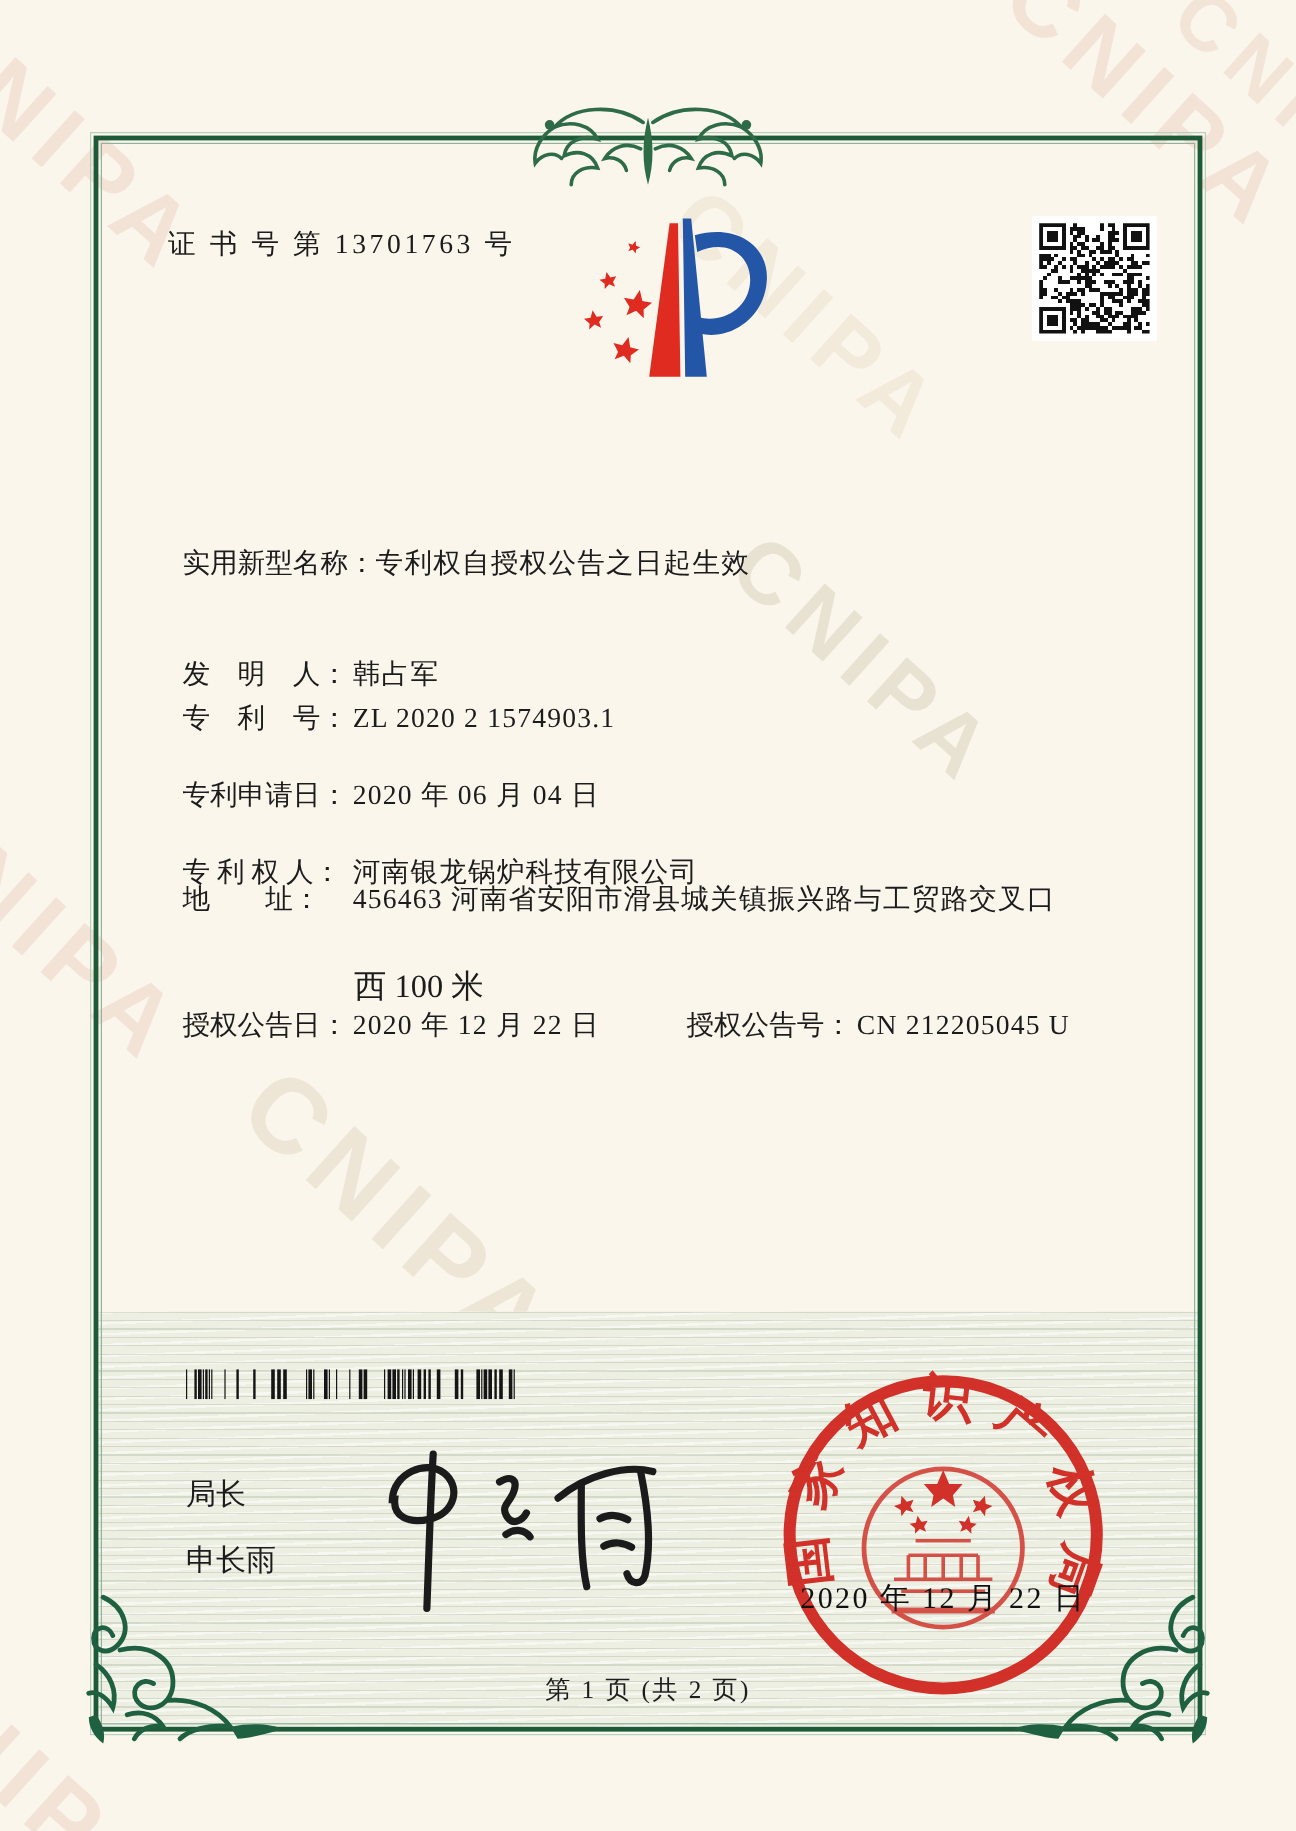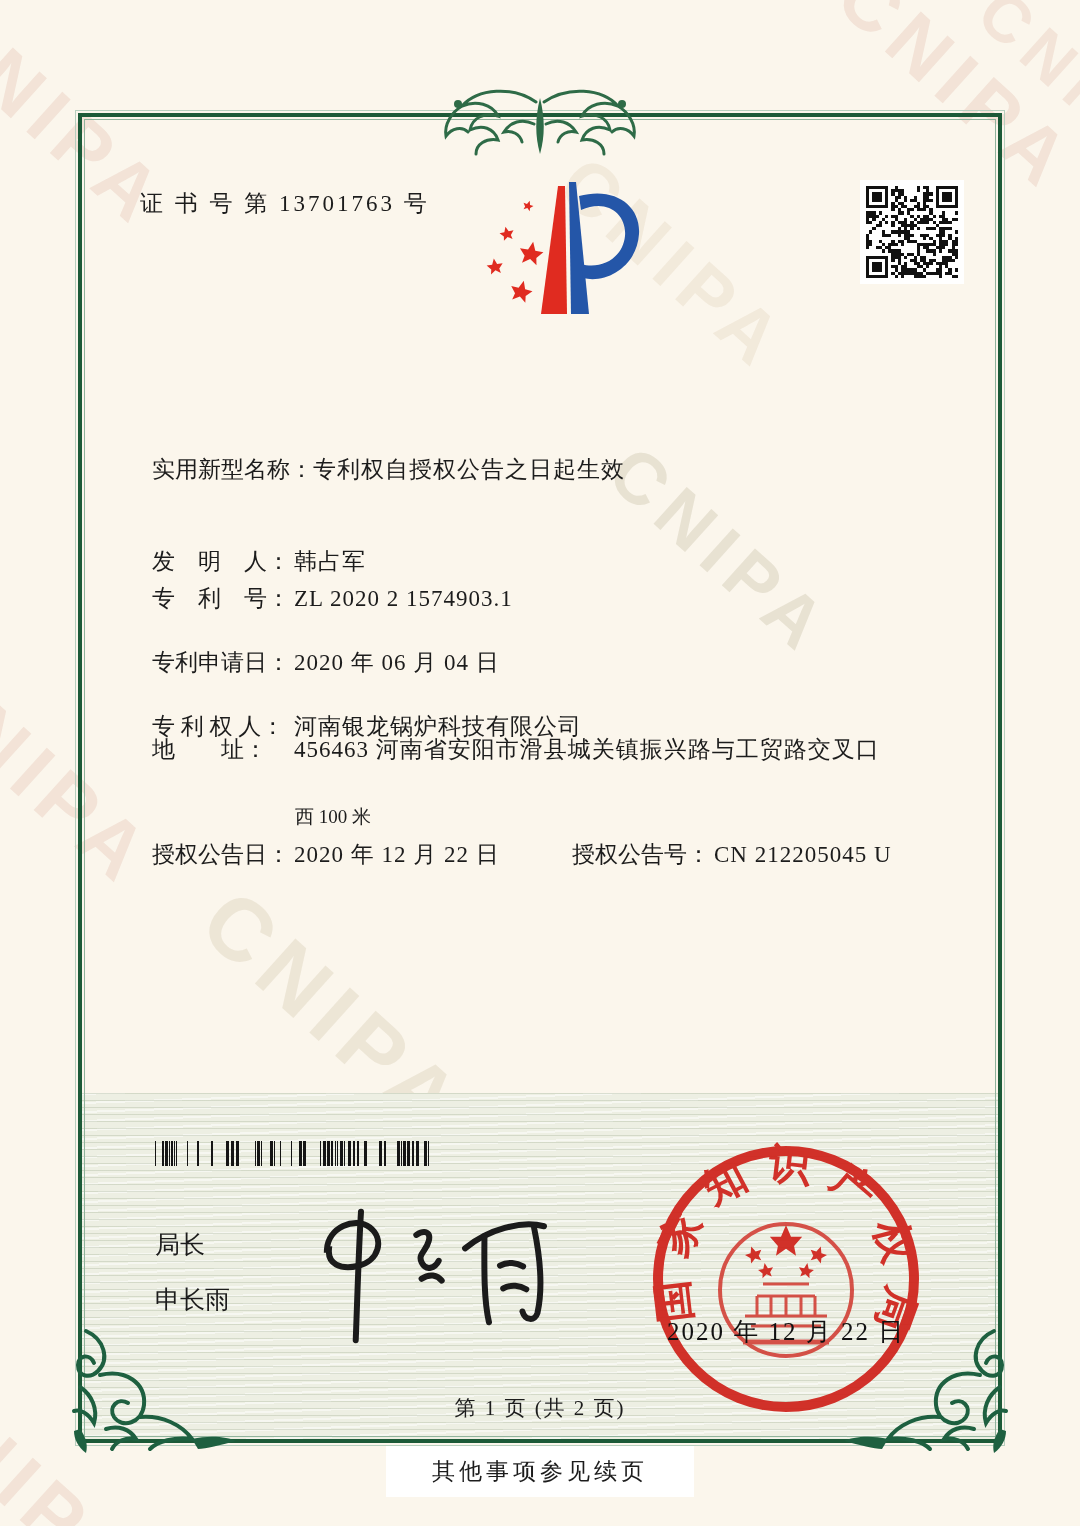--- a/index.html
+++ b/index.html
@@ -17,21 +17,21 @@
   .logo{position:absolute;left:455px;top:172px;}
   .qr{position:absolute;left:860px;top:180px;width:104px;height:104px;background:#fff;
       display:flex;align-items:center;justify-content:center;}
   .title{position:absolute;left:82px;top:320px;width:916px;text-align:center;font-size:55px;
          font-weight:bold;letter-spacing:6px;}
   .rows{position:absolute;left:152px;top:0;width:830px;font-size:23px;}
   .row{position:absolute;white-space:nowrap;}
   .row .lbl{display:inline-block;min-width:142px;}
   .row .val{letter-spacing:1px;}
   .pair2{position:absolute;left:420px;top:0;}
-  .addr2{position:absolute;left:295px;top:804px;font-size:19px;}
+  .addr2{position:absolute;left:295px;top:804px;font-size:27px;}
   .paras{position:absolute;left:133px;top:886px;width:822px;font-size:22.5px;line-height:37px;text-align:justify;}
   .paras p{margin:0;text-indent:2em;}
   .barcode{position:absolute;left:155px;top:1141px;}
   .director{position:absolute;left:155px;top:1228px;font-size:25px;font-family:"Liberation Sans","DejaVu Sans",sans-serif;}
   .director div{margin-bottom:22px;}
   .sig{position:absolute;left:300px;top:1192px;transform:rotate(-3deg);}
   .seal{position:absolute;left:645px;top:1138px;width:282px;height:282px;}
   .sealdate{position:absolute;left:645px;top:1315px;width:282px;text-align:center;font-size:25px;color:#111;letter-spacing:2px;}
   .pagefoot{position:absolute;left:82px;top:1394px;width:916px;text-align:center;font-size:21px;letter-spacing:2px;}
   .note{position:absolute;left:50%;top:1446px;transform:translateX(-50%);background:#ffffff;
@@ -565,15 +565,14 @@
         <use href="#st" transform="translate(173,117) scale(0.9) rotate(18)"></use>
         <use href="#st" transform="translate(121,133) scale(0.8) rotate(-10)"></use>
         <use href="#st" transform="translate(161,133) scale(0.8) rotate(10)"></use>
       </g>
     </g>
   </svg>
   <div class="sealdate">2020 年 12 月 22 日</div>
 
   <div class="pagefoot">第 1 页 (共 2 页)</div>
 
-  <div class="note">其他事项参见续页</div>
 
 </div>
 
 </body></html>

